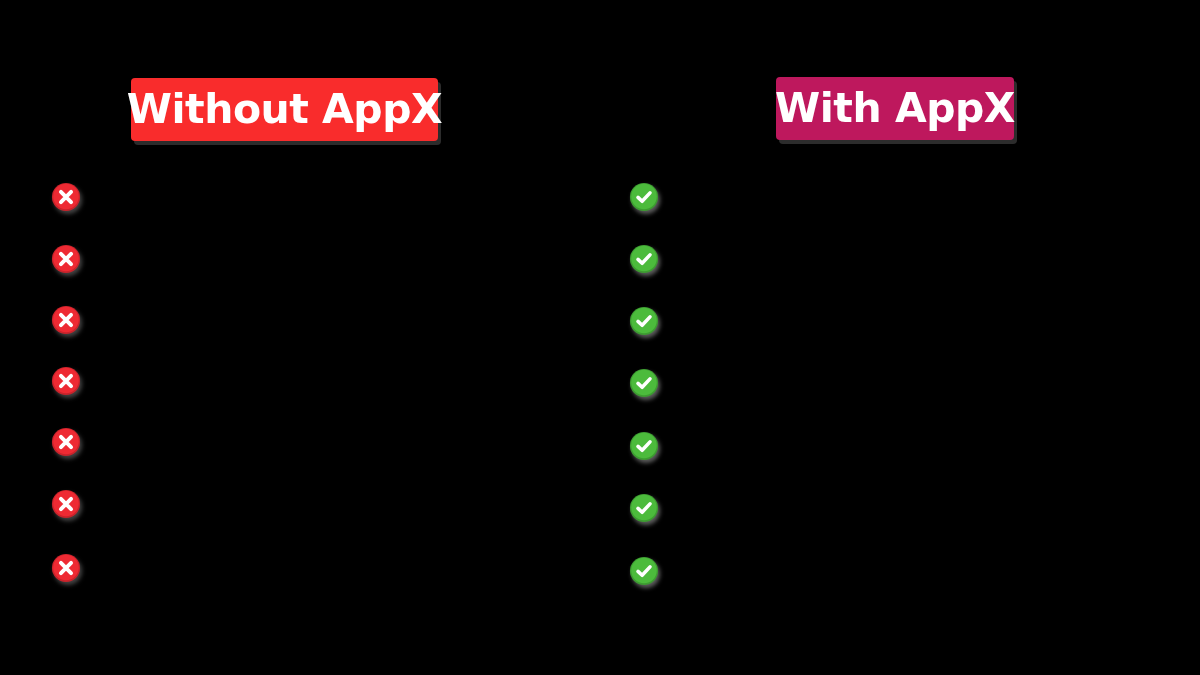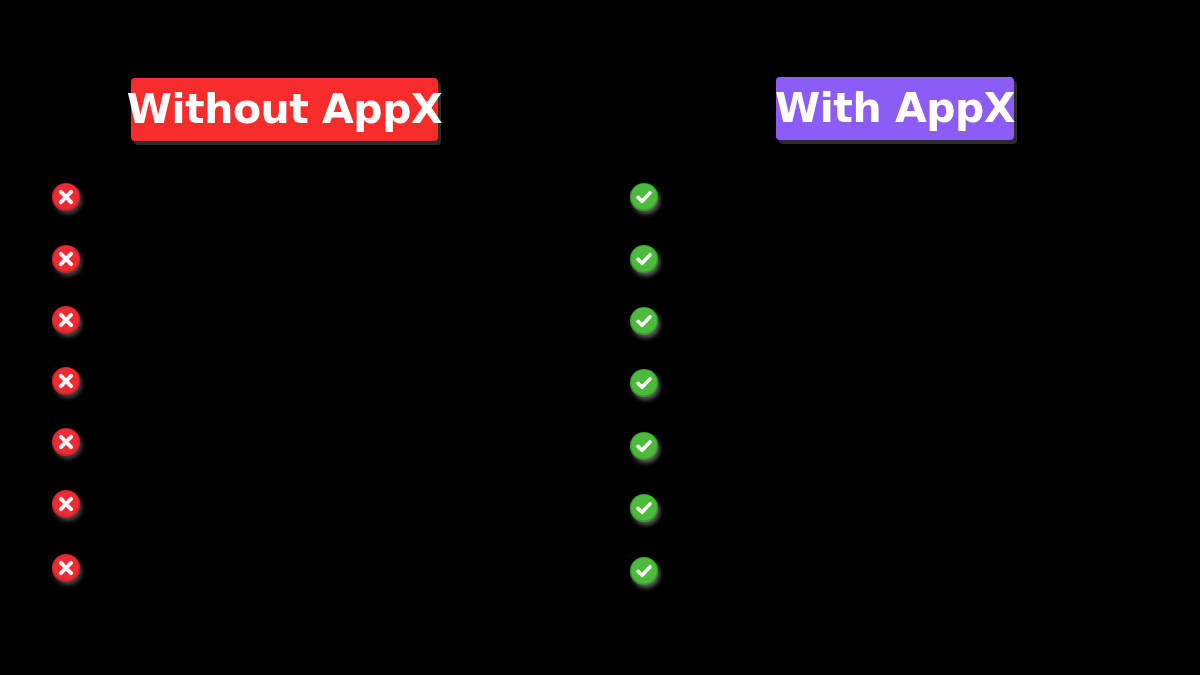--- a/index.html
+++ b/index.html
@@ -52,21 +52,21 @@
     width: 307px;
     height: 63px;
     background: #f92c2c;
   }
 
   #badge-with {
     left: 776px;
     top: 77px;
     width: 238px;
     height: 63px;
-    background: #8b5cf6;
+    background: #be185d;
   }
 
   
 
   .column {
     position: absolute;
     top: 0;
     left: 0;
     width: 1200px;
     height: 675px;

